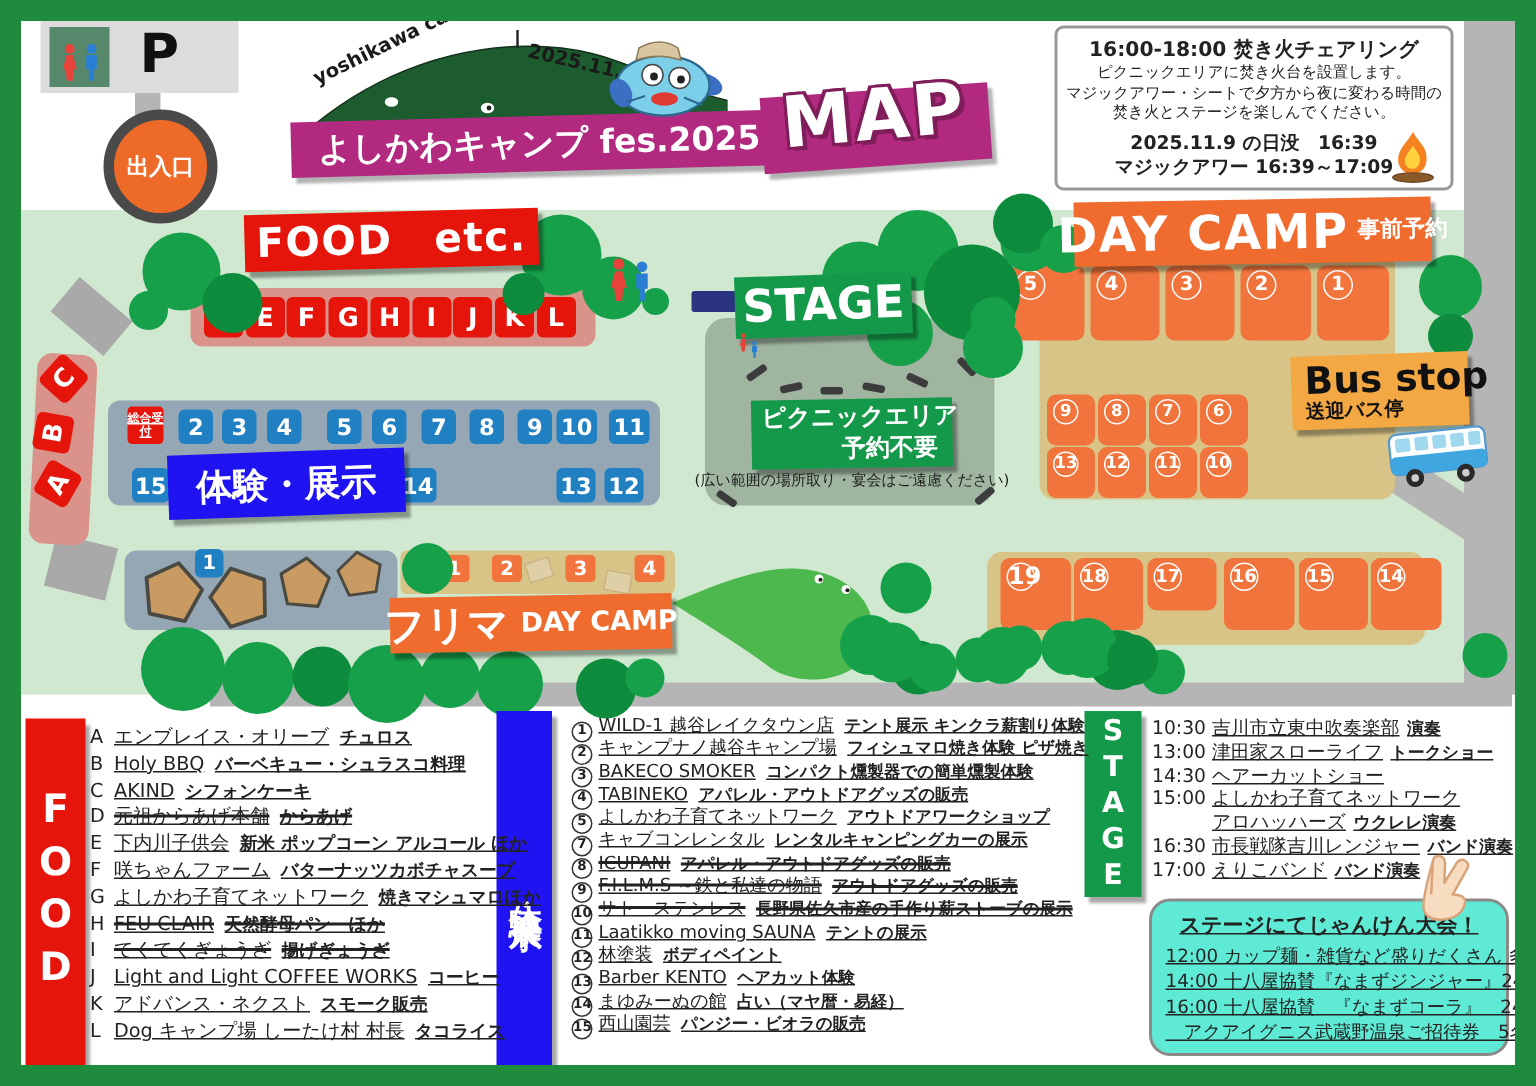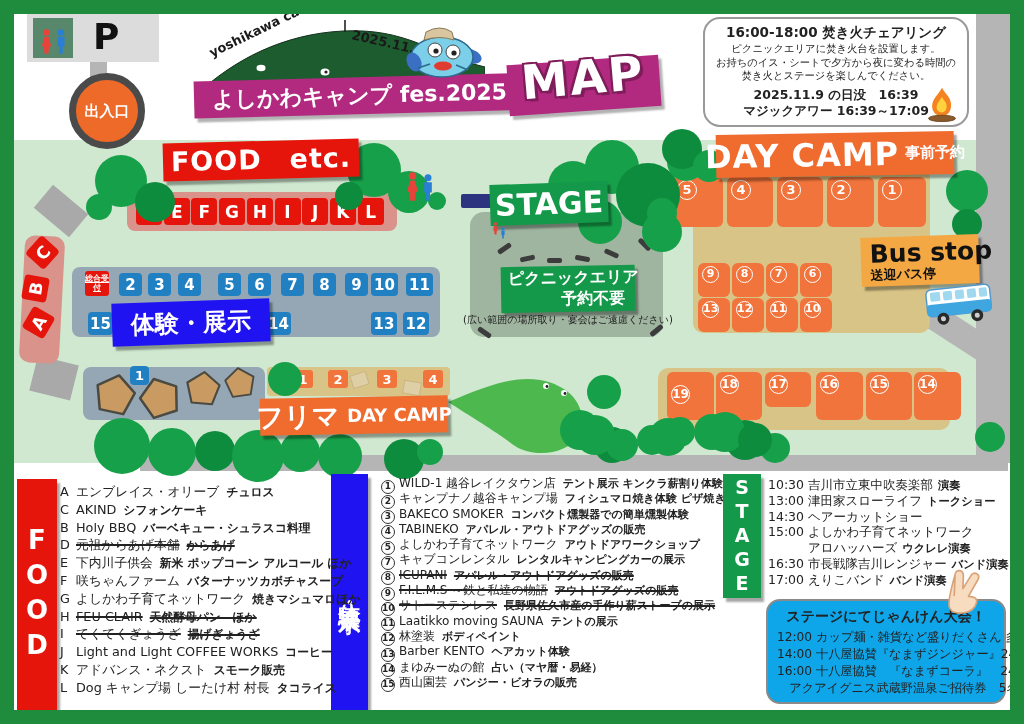--- a/index.html
+++ b/index.html
@@ -33,48 +33,48 @@
              box-sizing:border-box;z-index:3;}
   
   .parking{position:absolute;left:27px;top:14px;width:132px;height:48px;background:#dcdcdc;z-index:6;}
   .toilet-sign{position:absolute;left:6px;top:4px;width:40px;height:40px;background:#57886b;
                display:flex;align-items:flex-end;justify-content:center;gap:2px;padding-bottom:3px;box-sizing:border-box;}
   .p-label{position:absolute;left:66px;top:2px;font-size:36px;font-weight:800;color:#111;}
   .gate-circle{position:absolute;left:69px;top:73px;width:62px;height:62px;border-radius:50%;
                background:#ed6a28;border:7px solid #4a4a4a;display:flex;align-items:center;justify-content:center;
                color:#fff;font-weight:800;font-size:15px;z-index:6;}
   .info-box{position:absolute;left:703px;top:17px;width:262px;height:106px;background:#fff;border:2px solid #999;
-            border-radius:17px;z-index:6;text-align:center;color:#222;}
+            border-radius:6px;z-index:6;text-align:center;color:#222;}
   .info-title{font-size:13.5px;font-weight:800;margin-top:5px;}
   .info-line{font-size:10.3px;line-height:13.5px;}
   .info-strong{font-size:12.5px;font-weight:800;line-height:16px;}
   
   .arc-text{position:absolute;font-size:13px;font-weight:700;color:#1a1a1a;z-index:6;white-space:nowrap;}
   .magenta{position:absolute;background:#b22a80;z-index:5;box-shadow:3px 4px 2px rgba(0,0,0,.3);}
   .title-banner-text{position:absolute;color:#fff;font-weight:800;font-size:22px;z-index:6;white-space:nowrap;}
   .map-word{position:absolute;color:#fff;font-weight:800;font-size:47px;letter-spacing:2px;z-index:6;
             text-shadow:3px 3px 0 #7e1d59,-2px 2px 0 #7e1d59,2px -2px 0 #7e1d59,-2px -2px 0 #7e1d59;}
   
   .picnic-note{position:absolute;left:462px;top:313px;width:212px;text-align:center;font-size:10px;
                color:#1c1c1c;z-index:3;white-space:nowrap;}
   
-  .legend-list{position:absolute;z-index:6;color:#222;}
+  .legend-list{position:absolute;z-index:6;color:#222;text-decoration:underline;}
   .food-row{height:17.8px;line-height:17.8px;font-size:12.8px;white-space:nowrap;}
   .tk-row{height:15.3px;line-height:15.3px;font-size:12px;white-space:nowrap;}
   .st-row{height:15.8px;line-height:15.8px;font-size:12.5px;white-space:nowrap;}
   .cancelled{text-decoration:line-through;text-decoration-thickness:1.5px;}
   .key{display:inline-block;width:16px;font-weight:400;}
   .det{font-weight:700;font-size:.92em;margin-left:7px;}
   .lnum{display:inline-block;box-sizing:border-box;width:14px;height:14px;border:1.3px solid #333;
         border-radius:50%;line-height:11px;font-size:9px;text-align:center;margin-right:4px;
         vertical-align:-1.5px;font-weight:700;}
   .sttime{display:inline-block;width:40px;}
   .sttag{font-weight:700;font-size:.9em;margin-left:5px;}
   .janken-box{position:absolute;left:766px;top:599px;width:236px;height:101px;border:2px solid #8a8a8a;
-              border-radius:14px;background:#0ea5e9;z-index:6;color:#222;}
+              border-radius:14px;background:#5eead4;z-index:6;color:#222;text-decoration:underline;}
   .jk-title{text-align:center;font-size:14px;font-weight:800;margin-top:7px;margin-bottom:3px;}
   .jk-line{height:17px;line-height:17px;font-size:12.2px;white-space:nowrap;padding-left:9px;}
   svg{display:block;}
 </style>
 </head>
 <body>
 
 <div id="page">
 
   <div class="map-bg"></div>
@@ -221,21 +221,21 @@
   </svg>
 
   <div class="magenta" style="left:194px;top:77px;width:352px;height:37px;transform:rotate(-1.5deg);"></div>
   <div class="magenta" style="left:508px;top:60px;width:152px;height:51px;transform:rotate(-4deg);"></div>
   <div class="title-banner-text" style="left:212px;top:81px;transform:rotate(-1.5deg);">よしかわキャンプ fes.2025</div>
   <div class="map-word" style="left:521px;top:50px;transform:rotate(-5deg);">MAP</div>
 
   <div class="info-box">
     <div class="info-title">16:00-18:00 焚き火チェアリング</div>
     <div class="info-line">ピクニックエリアに焚き火台を設置します。</div>
-    <div class="info-line">お持ちのイス・シートで夕方から夜に変わる時間の</div>
+    <div class="info-line">マジックアワー・シートで夕方から夜に変わる時間の</div>
     <div class="info-line">焚き火とステージを楽しんでください。</div>
     <div class="info-strong" style="margin-top:4px;">2025.11.9 の日没　16:39</div>
     <div class="info-strong">マジックアワー 16:39～17:09</div>
     <svg style="position:absolute;right:6px;bottom:3px;" width="38" height="36" viewBox="0 0 40 40">
       <path d="M20 2 C24 10 31 13 30 23 a10.5 10.5 0 0 1 -21 0 C9 14 16 10 20 2 Z" fill="#f58220"></path>
       <path d="M20 12 C22 17 26 18 25 24 a5.5 5.5 0 0 1 -11 0 C14 19 18 16 20 12 Z" fill="#ffd23e"></path>
       <ellipse cx="20" cy="36" rx="15" ry="3.5" fill="#8a5a2b"></ellipse>
       <ellipse cx="20" cy="36" rx="15" ry="3.5" fill="none" stroke="#6e4521" stroke-width="1"></ellipse>
     </svg>
   </div>
@@ -247,22 +247,22 @@
   </div>
   <div class="vbanner" style="left:331px;top:474px;width:37px;height:236px;background:#2013f2;">
     <span style="font-size:22px;letter-spacing:3px;">体験・展示</span>
   </div>
   <div class="vbanner" style="left:723px;top:474px;width:38px;height:124px;background:#14994a;">
     <span style="font-size:19px;letter-spacing:2px;">STAGE</span>
   </div>
 
   <div class="legend-list" id="food-list" style="left:60px;top:483px;">
       <div class="food-row"><span class="key">A</span><span>エンブレイス・オリーブ</span><span class="det">チュロス</span></div>
+      <div class="food-row"><span class="key">B</span><span>Holy BBQ</span><span class="det">バーベキュー・シュラスコ料理</span></div>
       <div class="food-row"><span class="key">C</span><span>AKIND</span><span class="det">シフォンケーキ</span></div>
-      <div class="food-row"><span class="key">B</span><span>Holy BBQ</span><span class="det">バーベキュー・シュラスコ料理</span></div>
       <div class="food-row cancelled"><span class="key">D</span><span>元祖からあげ本舗</span><span class="det">からあげ</span></div>
       <div class="food-row"><span class="key">E</span><span>下内川子供会</span><span class="det">新米 ポップコーン アルコール ほか</span></div>
       <div class="food-row"><span class="key">F</span><span>咲ちゃんファーム</span><span class="det">バターナッツカボチャスープ</span></div>
       <div class="food-row"><span class="key">G</span><span>よしかわ子育てネットワーク</span><span class="det">焼きマシュマロほか</span></div>
       <div class="food-row cancelled"><span class="key">H</span><span>FEU CLAIR</span><span class="det">天然酵母パン　ほか</span></div>
       <div class="food-row cancelled"><span class="key">I</span><span>てくてくぎょうざ</span><span class="det">揚げぎょうざ</span></div>
       <div class="food-row"><span class="key">J</span><span>Light and Light COFFEE WORKS</span><span class="det">コーヒー</span></div>
       <div class="food-row"><span class="key">K</span><span>アドバンス・ネクスト</span><span class="det">スモーク販売</span></div>
       <div class="food-row"><span class="key">L</span><span>Dog キャンプ場 しーたけ村 村長</span><span class="det">タコライス</span></div>
     </div>
@@ -417,21 +417,21 @@
     <div class="camp-box" style="left: 732px; top: 298px; width: 32px; height: 34px;">
       <span class="cnum" style="left: 4px; top: 3px; width: 17px; height: 17px; line-height: 14px; font-size: 11px;">12</span>
     </div>
     <div class="camp-box" style="left: 766px; top: 298px; width: 32px; height: 34px;">
       <span class="cnum" style="left: 4px; top: 3px; width: 17px; height: 17px; line-height: 14px; font-size: 11px;">11</span>
     </div>
     <div class="camp-box" style="left: 800px; top: 298px; width: 32px; height: 34px;">
       <span class="cnum" style="left: 4px; top: 3px; width: 17px; height: 17px; line-height: 14px; font-size: 11px;">10</span>
     </div>
     <div class="camp-box" style="left: 667px; top: 372px; width: 47px; height: 48px;">
-      <span class="cnum" style="left: 4px; top: 13px; width: 19px; height: 19px; line-height: 16px; font-size: 12px;">19</span>
+      <span class="cnum" style="left: 4px; top: 3px; width: 19px; height: 19px; line-height: 16px; font-size: 16px;">19</span>
     </div>
     <div class="camp-box" style="left: 716px; top: 372px; width: 46px; height: 48px;">
       <span class="cnum" style="left: 4px; top: 3px; width: 19px; height: 19px; line-height: 16px; font-size: 12px;">18</span>
     </div>
     <div class="camp-box" style="left: 765px; top: 372px; width: 46px; height: 35px;">
       <span class="cnum" style="left: 4px; top: 3px; width: 19px; height: 19px; line-height: 16px; font-size: 12px;">17</span>
     </div>
     <div class="camp-box" style="left: 816px; top: 372px; width: 47px; height: 48px;">
       <span class="cnum" style="left: 4px; top: 3px; width: 19px; height: 19px; line-height: 16px; font-size: 12px;">16</span>
     </div>

